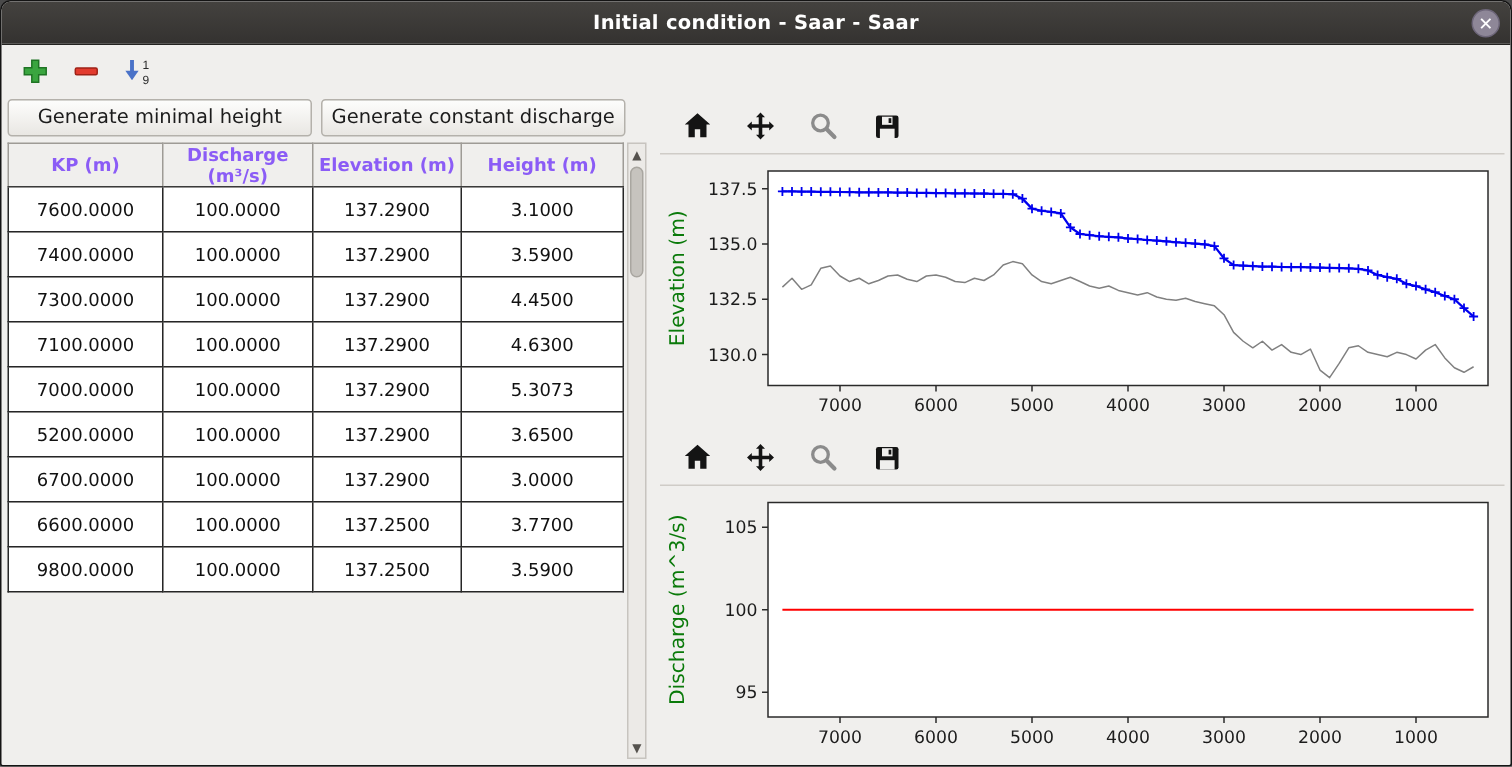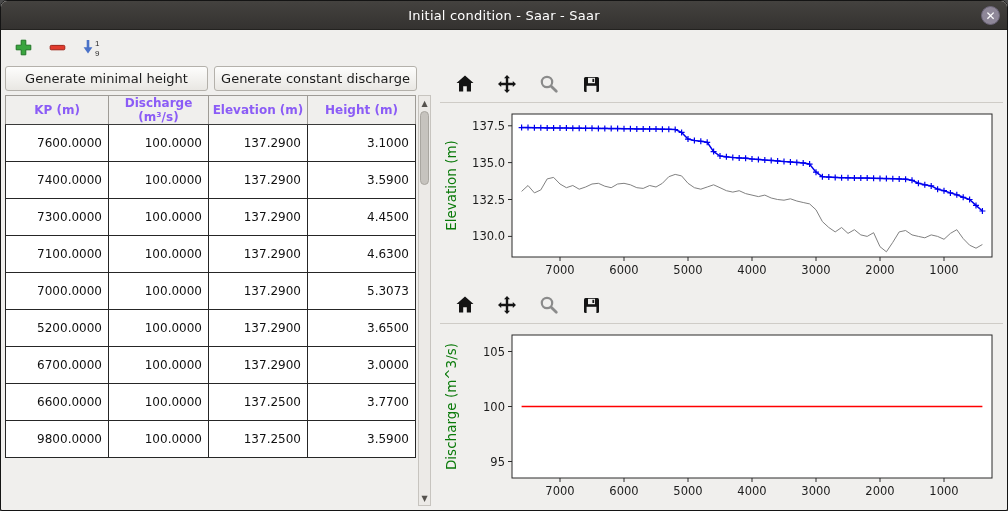--- a/index.html
+++ b/index.html
@@ -4,42 +4,42 @@
 <style>
   *{margin:0;padding:0;box-sizing:border-box}
   html,body{background:#4a4a4a}
   body{font-family:"DejaVu Sans","Liberation Sans",sans-serif}
   .window{width:1008px;height:511px;border:1px solid #141414;background:#f0efed;
     display:flex;flex-direction:column;overflow:hidden;border-radius:7px 7px 2px 2px}
   
   .titlebar{height:29px;flex:0 0 29px;background:linear-gradient(#44423f,#343230);
     display:flex;align-items:center;justify-content:center;position:relative;
     border-bottom:1px solid #232220}
-  .title{color:#ffffff;font-size:13px;font-weight:normal;letter-spacing:.2px}
+  .title{color:#ffffff;font-size:13px;font-weight:bold;letter-spacing:.2px}
   .close-btn{position:absolute;right:7px;top:5px;width:19px;height:19px;border-radius:50%;
     background:#8e8798;color:#fff;display:flex;align-items:center;justify-content:center;
     font-size:12px;line-height:1;cursor:pointer;border:1px solid #6d6679}
   
   .main-toolbar{height:35px;flex:0 0 35px;display:flex;align-items:center;gap:6px;padding:2px 8px}
   .tb-btn{width:28px;height:28px;background:transparent;border:1px solid transparent;border-radius:3px;
     display:flex;align-items:center;justify-content:center;cursor:pointer}
   
   .content{flex:1;display:flex;min-height:0}
   .left-panel{width:433px;flex:0 0 433px;padding:0 3px 4px 4px;display:flex;flex-direction:column}
   .button-row{display:flex;gap:6px;margin:1px 14px 4px 0}
   .gen-btn{flex:1;height:25px;background:linear-gradient(#fdfdfc,#e9e7e3);
     border:1px solid #b4b1ab;border-radius:3px;font-size:13px;color:#1c1c1c;
     font-family:inherit;cursor:pointer}
   .table-area{flex:1;display:flex;min-height:0}
   table{border-collapse:collapse;table-layout:fixed;width:410px;align-self:flex-start}
   col.c0{width:103px} col.c1{width:100px} col.c2{width:99px} col.c3{width:108px}
   th{background:#f0efed;font-weight:bold;font-size:12px;color:#8b5cf6;height:25px;
     border:1px solid #9e9b96;border-bottom:1px solid #3a3a3a}
-  td{background:#ffffff;font-size:12px;color:#111;height:30px;padding:11px 6px;
-    border:1px solid #262626;text-align:right;overflow:hidden;white-space:nowrap}
+  td{background:#ffffff;font-size:12px;color:#111;height:30px;padding:1px 6px;
+    border:1px solid #262626;text-align:center;overflow:hidden;white-space:nowrap}
   
   .vscrollbar{width:15px;margin-left:2px;display:flex;flex-direction:column;
     background:#eceae7;border:1px solid #c7c4bf}
   .sb-arrow{height:14px;flex:0 0 14px;font-size:8px;color:#55524e;display:flex;
     align-items:center;justify-content:center;cursor:pointer}
   .sb-track{flex:1;position:relative}
   .sb-thumb{position:absolute;top:1px;left:1px;right:1px;height:74px;background:#c6c3be;
     border:1px solid #a9a6a0;border-radius:6px;cursor:pointer}
   
   .right-panel{flex:1;display:flex;flex-direction:column;padding:1px 4px 0 6px;min-width:0}

